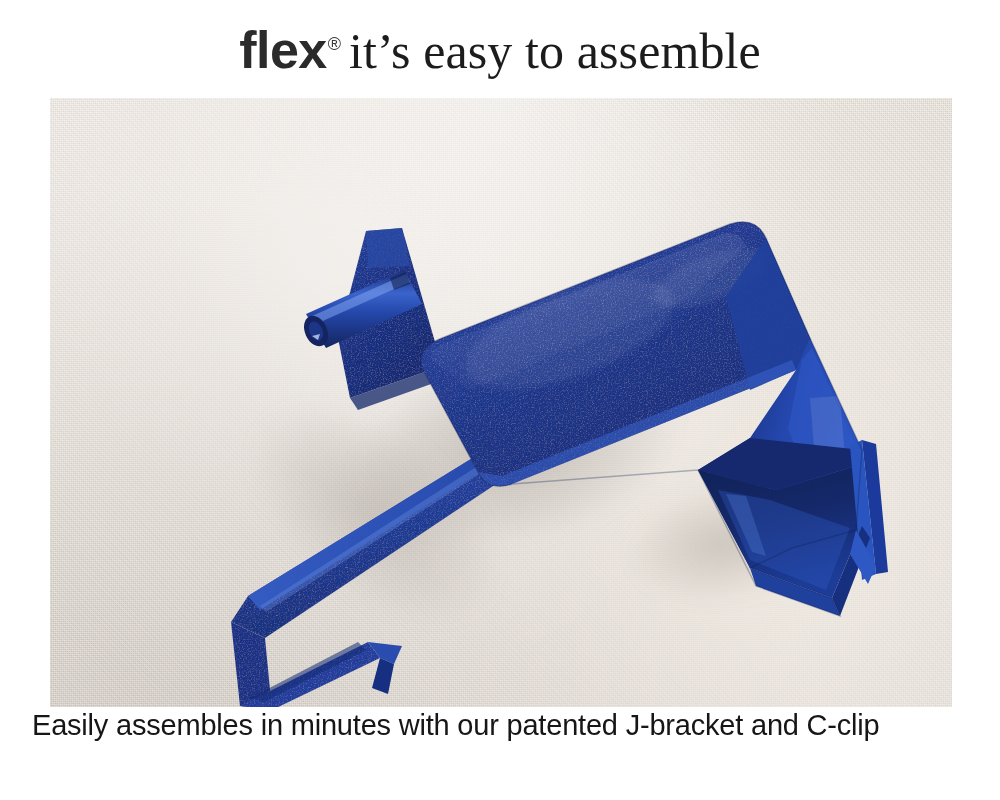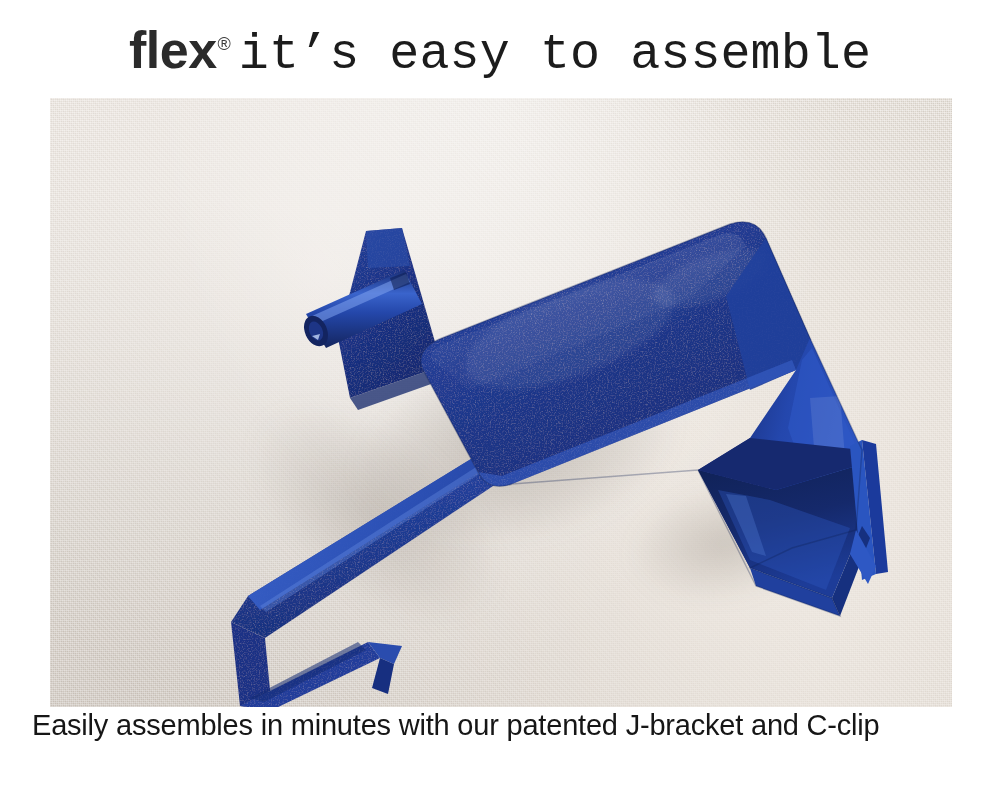--- a/index.html
+++ b/index.html
@@ -42,21 +42,21 @@
   .headline .regmark {
     font-family: "Liberation Sans", sans-serif;
     font-weight: 400;
     font-size: 18px;
     color: #3a3a3a;
     vertical-align: 18px;
     margin-left: 1px;
     margin-right: 8px;
   }
   .headline .tagline {
-    font-family: Liberation Mono, monospace;
+    font-family: Liberation Serif, serif;
     font-weight: 300;
     font-size: 50px;
     color: #1c1c1c;
     letter-spacing: 0.1px;
   }
 
   
   .photo {
     position: absolute;
     left: 50px;

